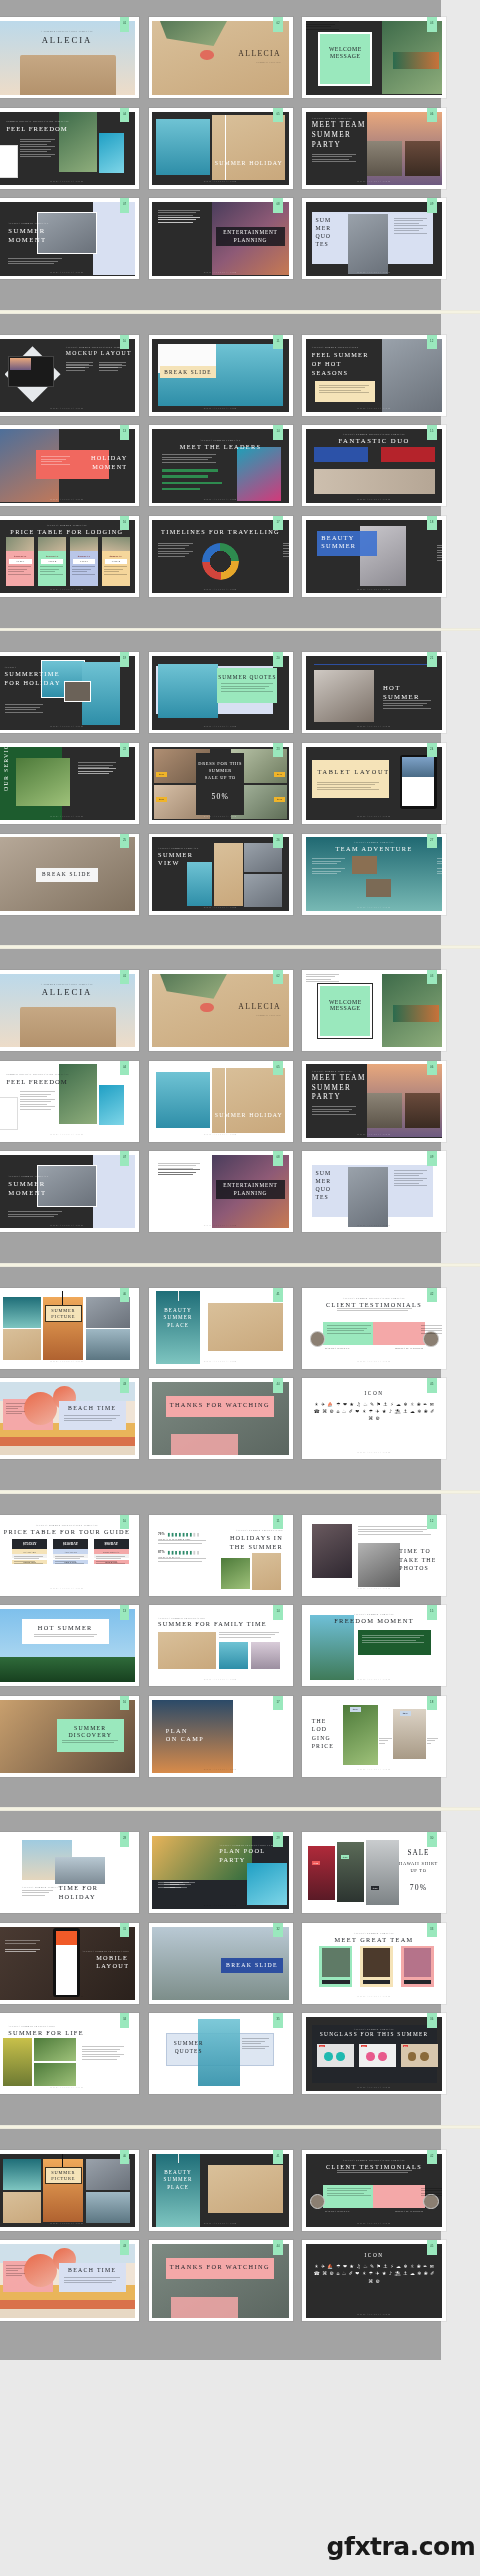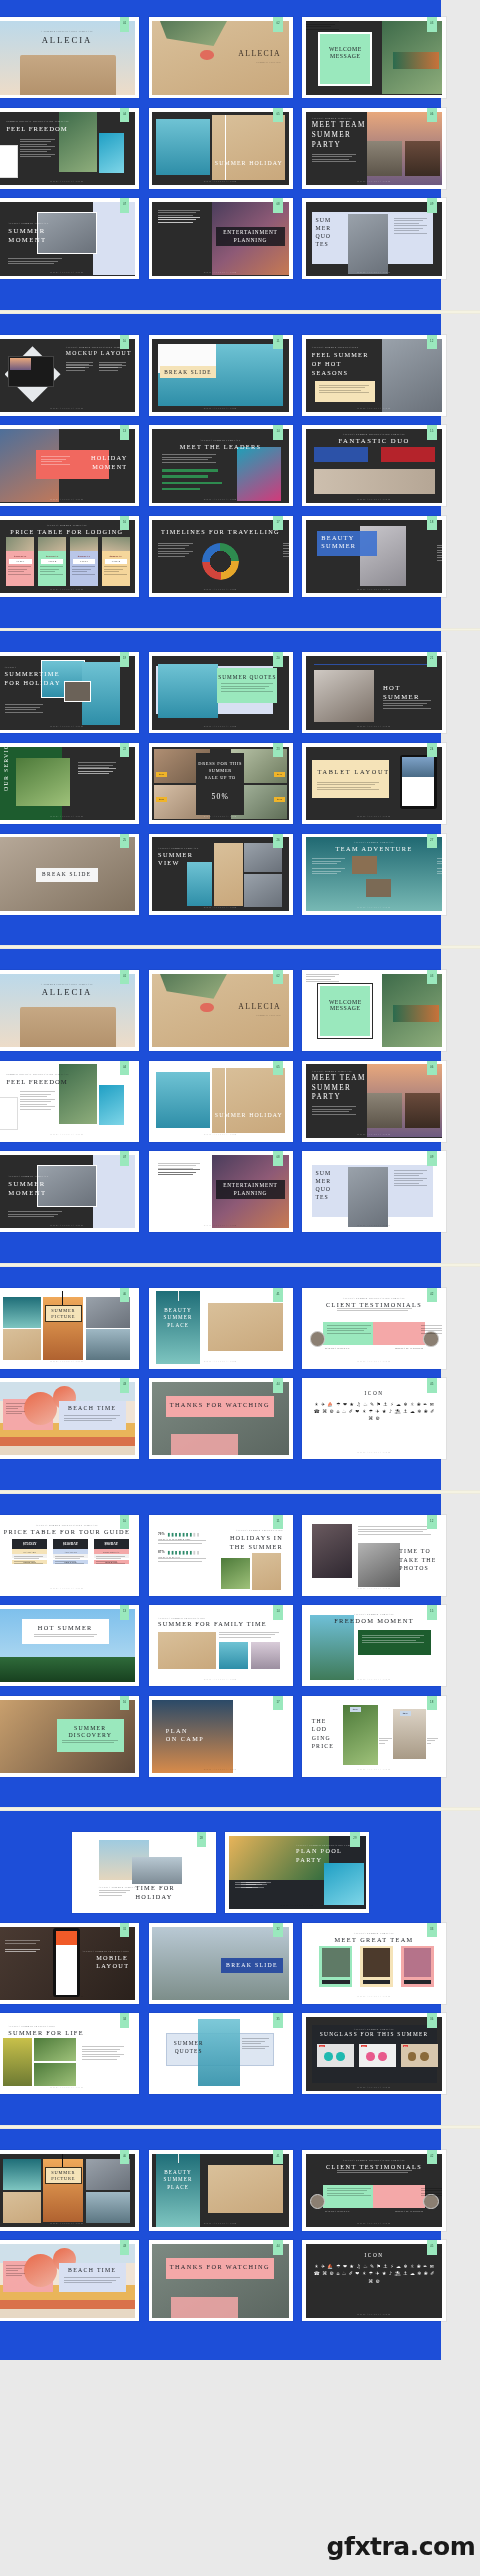--- a/index.html
+++ b/index.html
@@ -2,21 +2,21 @@
 <html><head>
 <meta charset="utf-8">
 <style>
   * { box-sizing: border-box; margin:0; padding:0; }
   html,body { background:#e8e8e8; }
   body {
     width:481px; height:2576px; position:relative; overflow:hidden;
     font-family:"Liberation Serif", serif;
     background:#e9e9e9;
   }
-  .section { position:relative; width:441px; background:#1d4ed8; }
+  .section { position:relative; width:441px; background:#a3a3a3; }
   .divider { width:481px; height:3.8px; background:#f5f3e2; border-top:1px solid #eceadd; border-bottom:1px solid #eceadd; }
   .row { display:flex; justify-content:center; gap:9.6px; padding:0 14.4px; }
   .slide {
     width:144px; height:81px; position:relative; overflow:hidden;
     background:#fff; padding:3.8px; box-shadow:0 0 0 1px rgba(0,0,0,0.04);
     flex:0 0 auto;
   }
   .slide .inner { position:absolute; inset:3.8px; overflow:hidden; }
   .dark .inner { background:#2b2b2b; }
   .light .inner { background:#ffffff; }
@@ -1277,20 +1277,34 @@
                   <i style="width:25px"></i>
                   <i style="width:21px"></i>
                   <i style="width:17.3px"></i>
                 </div>
               </div>
     </div>
     <div class="wm dk">WWW.ALLECIA.COM</div>
           </div>
         <div class="badge">29</div>
       </div>
+        <div class="slide light">
+        <div class="inner">
+    <div class="ph" style="left:1.9px;top:9.6px;width:27px;height:54px;background:linear-gradient(#b02a3a,#5a1a26)"></div>
+    <div class="ph" style="left:31px;top:5.8px;width:27px;height:60px;background:linear-gradient(#5b6b58,#2c3430)"></div>
+    <div class="ph" style="left:60px;top:3.8px;width:33px;height:65px;background:linear-gradient(#c9ccce,#7d8386)"></div>
+    <div class="ttl dk" style="right:3.8px;top:13.5px;width:40px;text-align:center;font-size:7.2px;letter-spacing:1px">SALE</div>
+    <div class="ttl dk" style="right:3.8px;top:25px;width:40px;text-align:center;font-size:4.4px;line-height:1.55;letter-spacing:0.8px">HAWAII SHIRT UP TO</div>
+    <div class="ttl dk" style="right:3.8px;top:48px;width:40px;text-align:center;font-size:7.7px">70%</div>
+    <div style="position:absolute;left:5.8px;top:25px;background:#f05a5a;color:#fff;font-size:2.3px;padding:1px 1.9px">$150</div>
+    <div style="position:absolute;left:35px;top:19px;background:#9ae8bd;color:#222;font-size:2.3px;padding:1px 1.9px">$180</div>
+    <div style="position:absolute;left:65px;top:50px;background:#23262b;color:#fff;font-size:2.3px;padding:1px 1.9px">$120</div>
+          </div>
+        <div class="badge">30</div>
+      </div>
       </div>
       <div class="row" style="margin-bottom:9.6px">
         <div class="slide light">
         <div class="inner">
     <div class="ph" style="inset:0;background:linear-gradient(130deg,#4a3a32,#2a211c)"></div>
     <div class="ph" style="left:54px;top:1.9px;width:27px;height:69px;background:#111;border-radius:2.9px;padding:2.9px">
       <div style="background:#fff;height:100%">
                 <div style="height:22%;background:#f05a28"></div>
               </div>
     </div>

